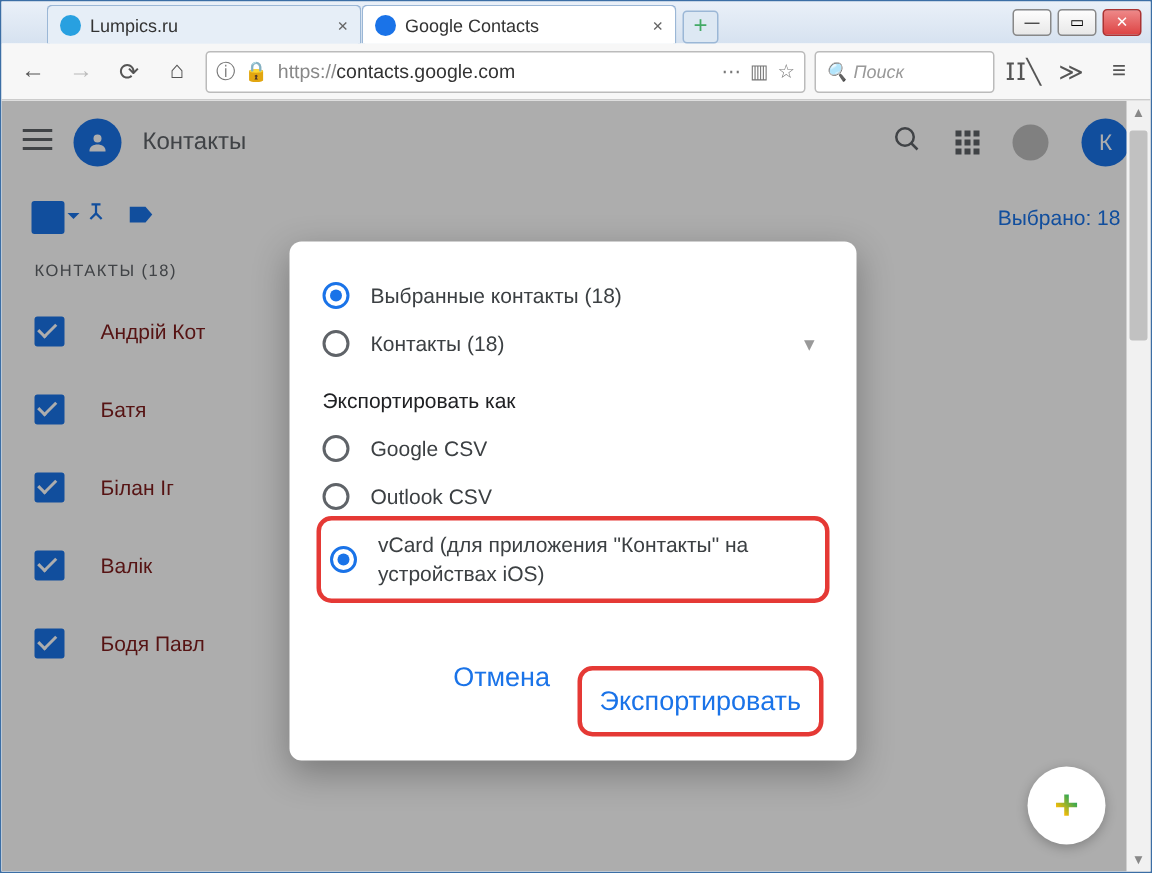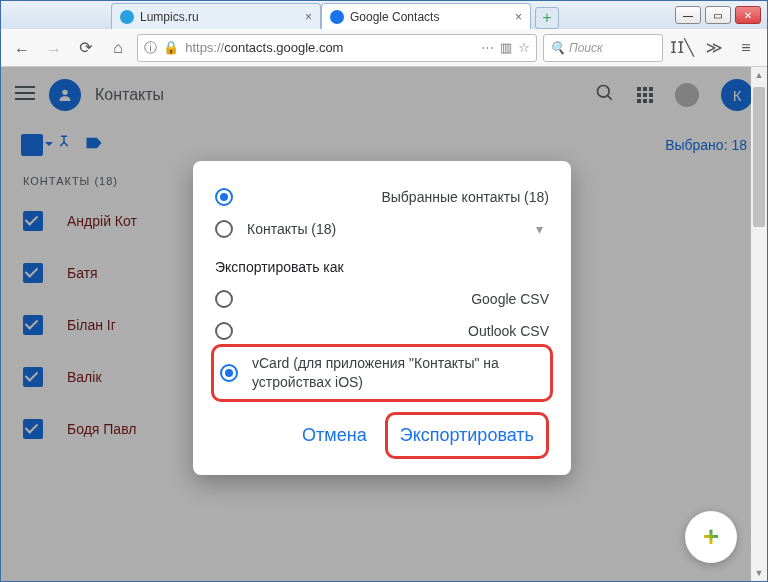--- a/index.html
+++ b/index.html
@@ -1,21 +1,21 @@
 <!DOCTYPE html>
 <html><head>
 <meta charset="utf-8">
 <style>
 * { margin: 0; padding: 0; box-sizing: border-box; font-family: Arial, sans-serif; }
 body { width: 768px; height: 582px; background: #f0f0f0; position: relative; overflow: hidden; }
 
 
 .browser { width: 768px; height: 582px; border: 1px solid #3b6ea5; background: #fff; }
 .titlebar { height: 28px; background: linear-gradient(#eaf0f8,#d6e2f0); display: flex; }
-.tabs-row { display: flex; flex: 1; align-items: flex-end; padding-left: 110px; gap: 0; }
+.tabs-row { display: flex; flex: 1; align-items: flex-end; padding-left: 30px; gap: 0; }
 .tab { display: flex; align-items: center; height: 26px; padding: 0 8px; background: #fff; border: 1px solid #9bb7d6; border-bottom: none; border-radius: 4px 4px 0 0; font-size: 12px; color: #333; width: 210px; gap: 6px; }
 .tab.inactive { background: #e6eef7; }
 .tab .favicon { width: 14px; height: 14px; display: inline-block; }
 .tab .label { flex: 1; white-space: nowrap; overflow: hidden; }
 .tab-close { color: #666; cursor: pointer; }
 .newtab { width: 24px; height: 22px; background: #dde8f3; border: 1px solid #9bb7d6; border-radius: 3px; display: flex; align-items: center; justify-content: center; color: #4a6; margin-left: 4px; }
 .winbtns { display: flex; gap: 4px; align-items: center; padding: 4px 6px; }
 .winbtn { width: 26px; height: 18px; border: 1px solid #888; border-radius: 3px; background: linear-gradient(#fdfdfd,#e8e8e8); display: flex; align-items: center; justify-content: center; font-size: 10px; }
 .winbtn.close { background: linear-gradient(#e88,#d44); color: #fff; border-color: #a33; }
 
@@ -59,33 +59,33 @@
 
 .vscroll { position: absolute; right: 0; top: 0; bottom: 0; width: 16px; background: #f1f1f1; z-index: 3; }
 .vscroll .thumb { position: absolute; top: 20px; left: 2px; right: 2px; height: 140px; background: #c1c1c1; border-radius: 2px; }
 .vscroll .arr { position: absolute; left: 0; right: 0; height: 16px; display: flex; align-items: center; justify-content: center; color: #888; font-size: 9px; }
 .vscroll .arr.up { top: 0; } .vscroll .arr.down { bottom: 0; }
 
 
 .dialog { position: absolute; left: 192px; top: 94px; width: 378px; background: #fff; border-radius: 8px; box-shadow: 0 8px 24px rgba(0,0,0,0.3); z-index: 4; padding: 20px 22px 16px; }
 .dialog h2 { font-size: 16px; font-weight: 500; color: #202124; display: flex; align-items: center; gap: 10px; margin-bottom: 18px; }
 .help-circle { width: 16px; height: 16px; border: 1.5px solid #999; border-radius: 50%; display: inline-flex; align-items: center; justify-content: center; font-size: 10px; color: #999; }
-.radio-row { display: flex; align-items: center; gap: 14px; padding: 7px 0; font-size: 14px; color: #3c4043; justify-content: space-between; }
+.radio-row { display: flex; align-items: center; gap: 14px; padding: 7px 0; font-size: 14px; color: #3c4043; }
 .radio { width: 18px; height: 18px; border: 2px solid #5f6368; border-radius: 50%; flex-shrink: 0; position: relative; }
 .radio.selected { border-color: #1a73e8; }
 .radio.selected::after { content: ""; position: absolute; left: 3px; top: 3px; width: 8px; height: 8px; background: #1a73e8; border-radius: 50%; }
 .radio-row.dropdown { justify-content: space-between; }
 .dd-arrow { color: #999; margin-right: 6px; }
 .subhead { font-size: 14px; font-weight: 500; color: #202124; margin: 14px 0 8px; }
 .highlight-red { border: 3px solid #e53935; border-radius: 10px; padding: 4px 6px; }
 .vcard-row { margin: 2px -4px 10px; }
 .vcard-text { font-size: 14px; color: #3c4043; line-height: 1.35; }
 .dialog-actions { display: flex; justify-content: flex-end; gap: 8px; align-items: center; margin-top: 6px; }
 .btn-flat { padding: 8px 10px; font-size: 18px; font-weight: 500; color: #1a73e8; cursor: pointer; border-radius: 4px; }
-.btn-export-wrap { border: 3px solid #e53935; border-radius: 10px; padding: 2px; }
+.btn-export-wrap { border: 3px solid #e53935; border-radius: 10px; padding: 2px; margin-top: 32px; }
 </style>
 </head>
 <body>
 
 <div class="browser">
   <div class="titlebar">
     <div class="tabs-row">
       <div class="tab inactive">
         <span class="favicon" style="background:#28a0e0;border-radius:50%"></span>
         <span class="label">Lumpics.ru</span>

